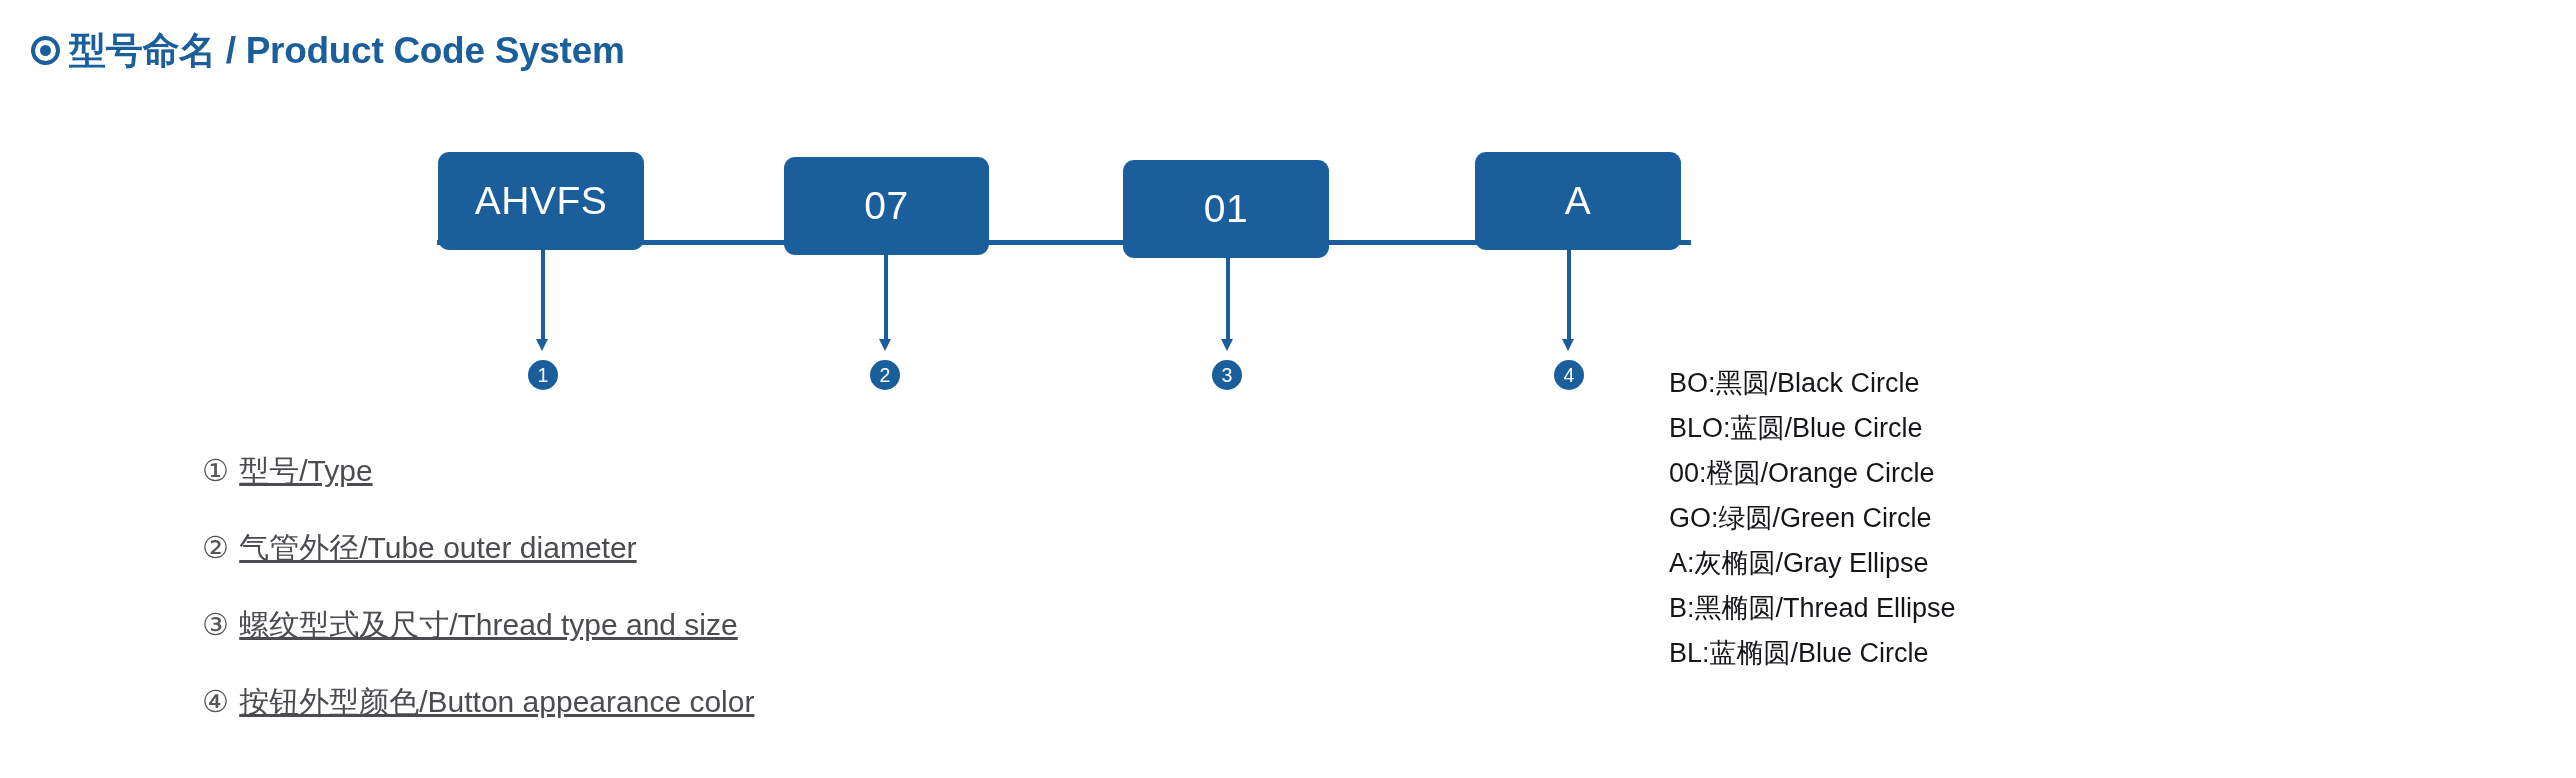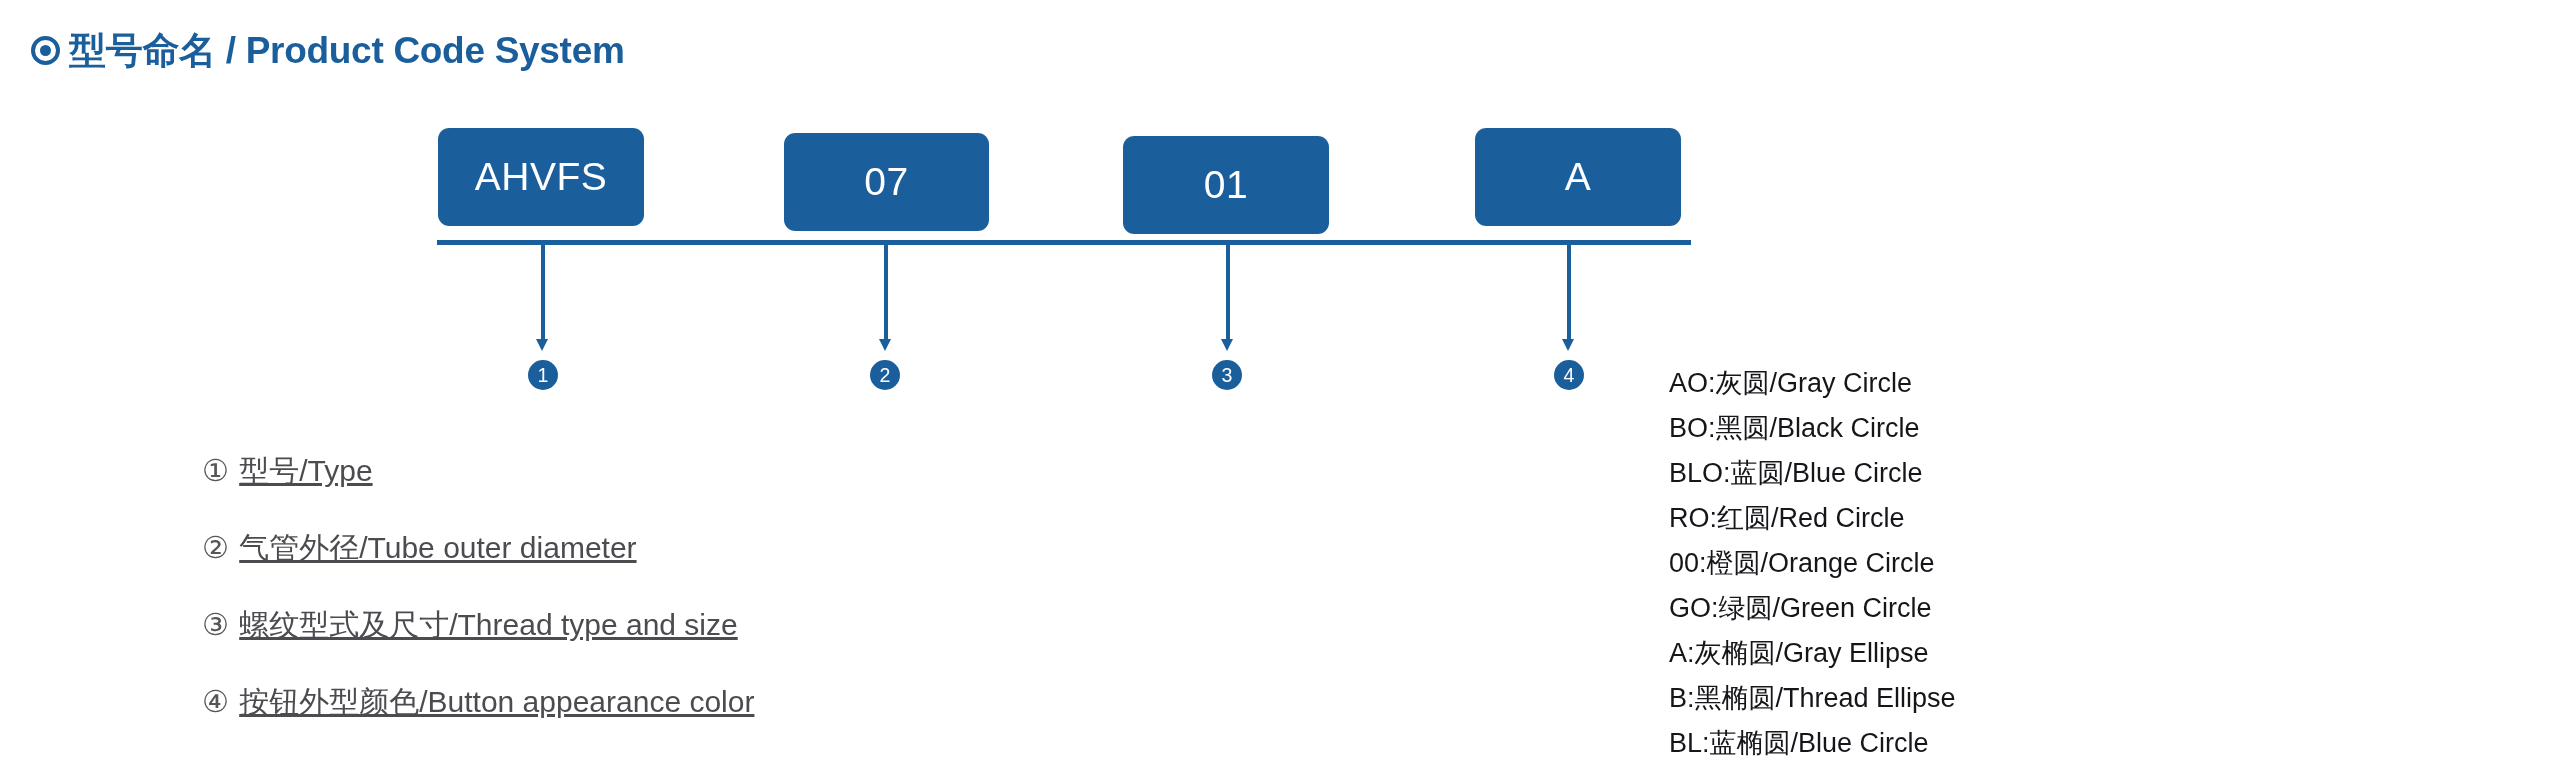--- a/index.html
+++ b/index.html
@@ -63,20 +63,21 @@
     position: absolute;
     background: #1b5e9c;
     border-radius: 11.3px;
     display: flex;
     align-items: center;
     justify-content: center;
     color: #ffffff;
     font-size: 39px;
     font-weight: 400;
     letter-spacing: 0.5px;
+    margin-top: 24px;
   }
 
   
   #main-rail {
     position: absolute;
     left: 437px;
     top: 240px;
     width: 1254px;
     height: 4.6px;
     background: #1b5e9c;
@@ -197,24 +198,22 @@
       <span class="legend-marker">③</span>
       <span class="legend-label">螺纹型式及尺寸/Thread type and size</span>
     </div>
     <div class="legend-item">
       <span class="legend-marker">④</span>
       <span class="legend-label">按钮外型颜色/Button appearance color</span>
     </div>
   </div>
 
   <div id="color-list">
-    <div class="color-line">AO:灰圆/Gray Circle</div>
     <div class="color-line">BO:黑圆/Black Circle</div>
     <div class="color-line">BLO:蓝圆/Blue Circle</div>
-    <div class="color-line">RO:红圆/Red Circle</div>
     <div class="color-line">00:橙圆/Orange Circle</div>
     <div class="color-line">GO:绿圆/Green Circle</div>
     <div class="color-line">A:灰椭圆/Gray Ellipse</div>
     <div class="color-line">B:黑椭圆/Thread Ellipse</div>
     <div class="color-line">BL:蓝椭圆/Blue Circle</div>
   </div>
 
 </div>
 
 

